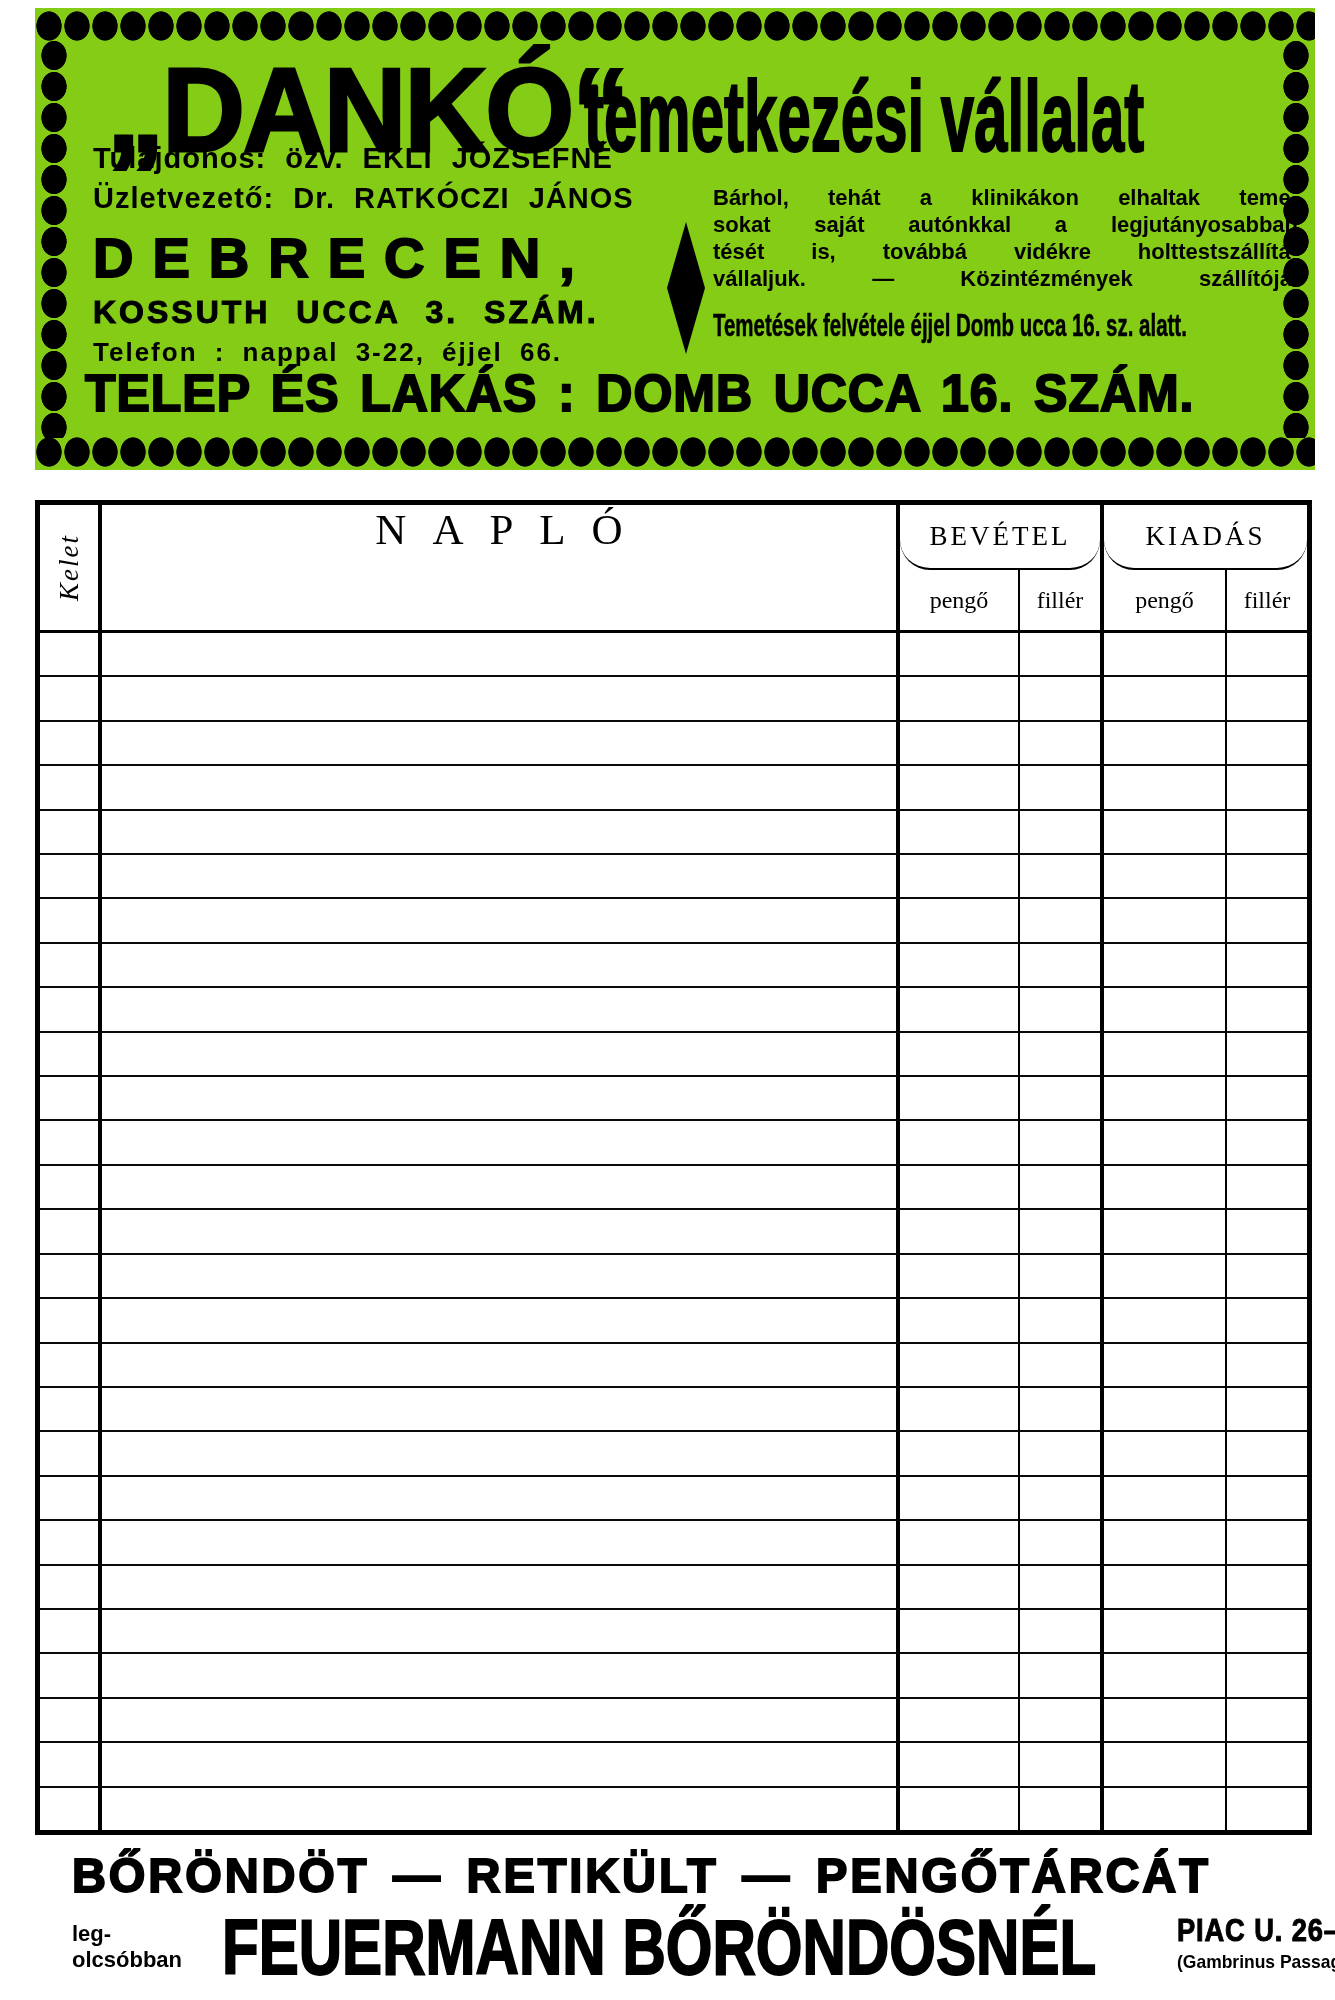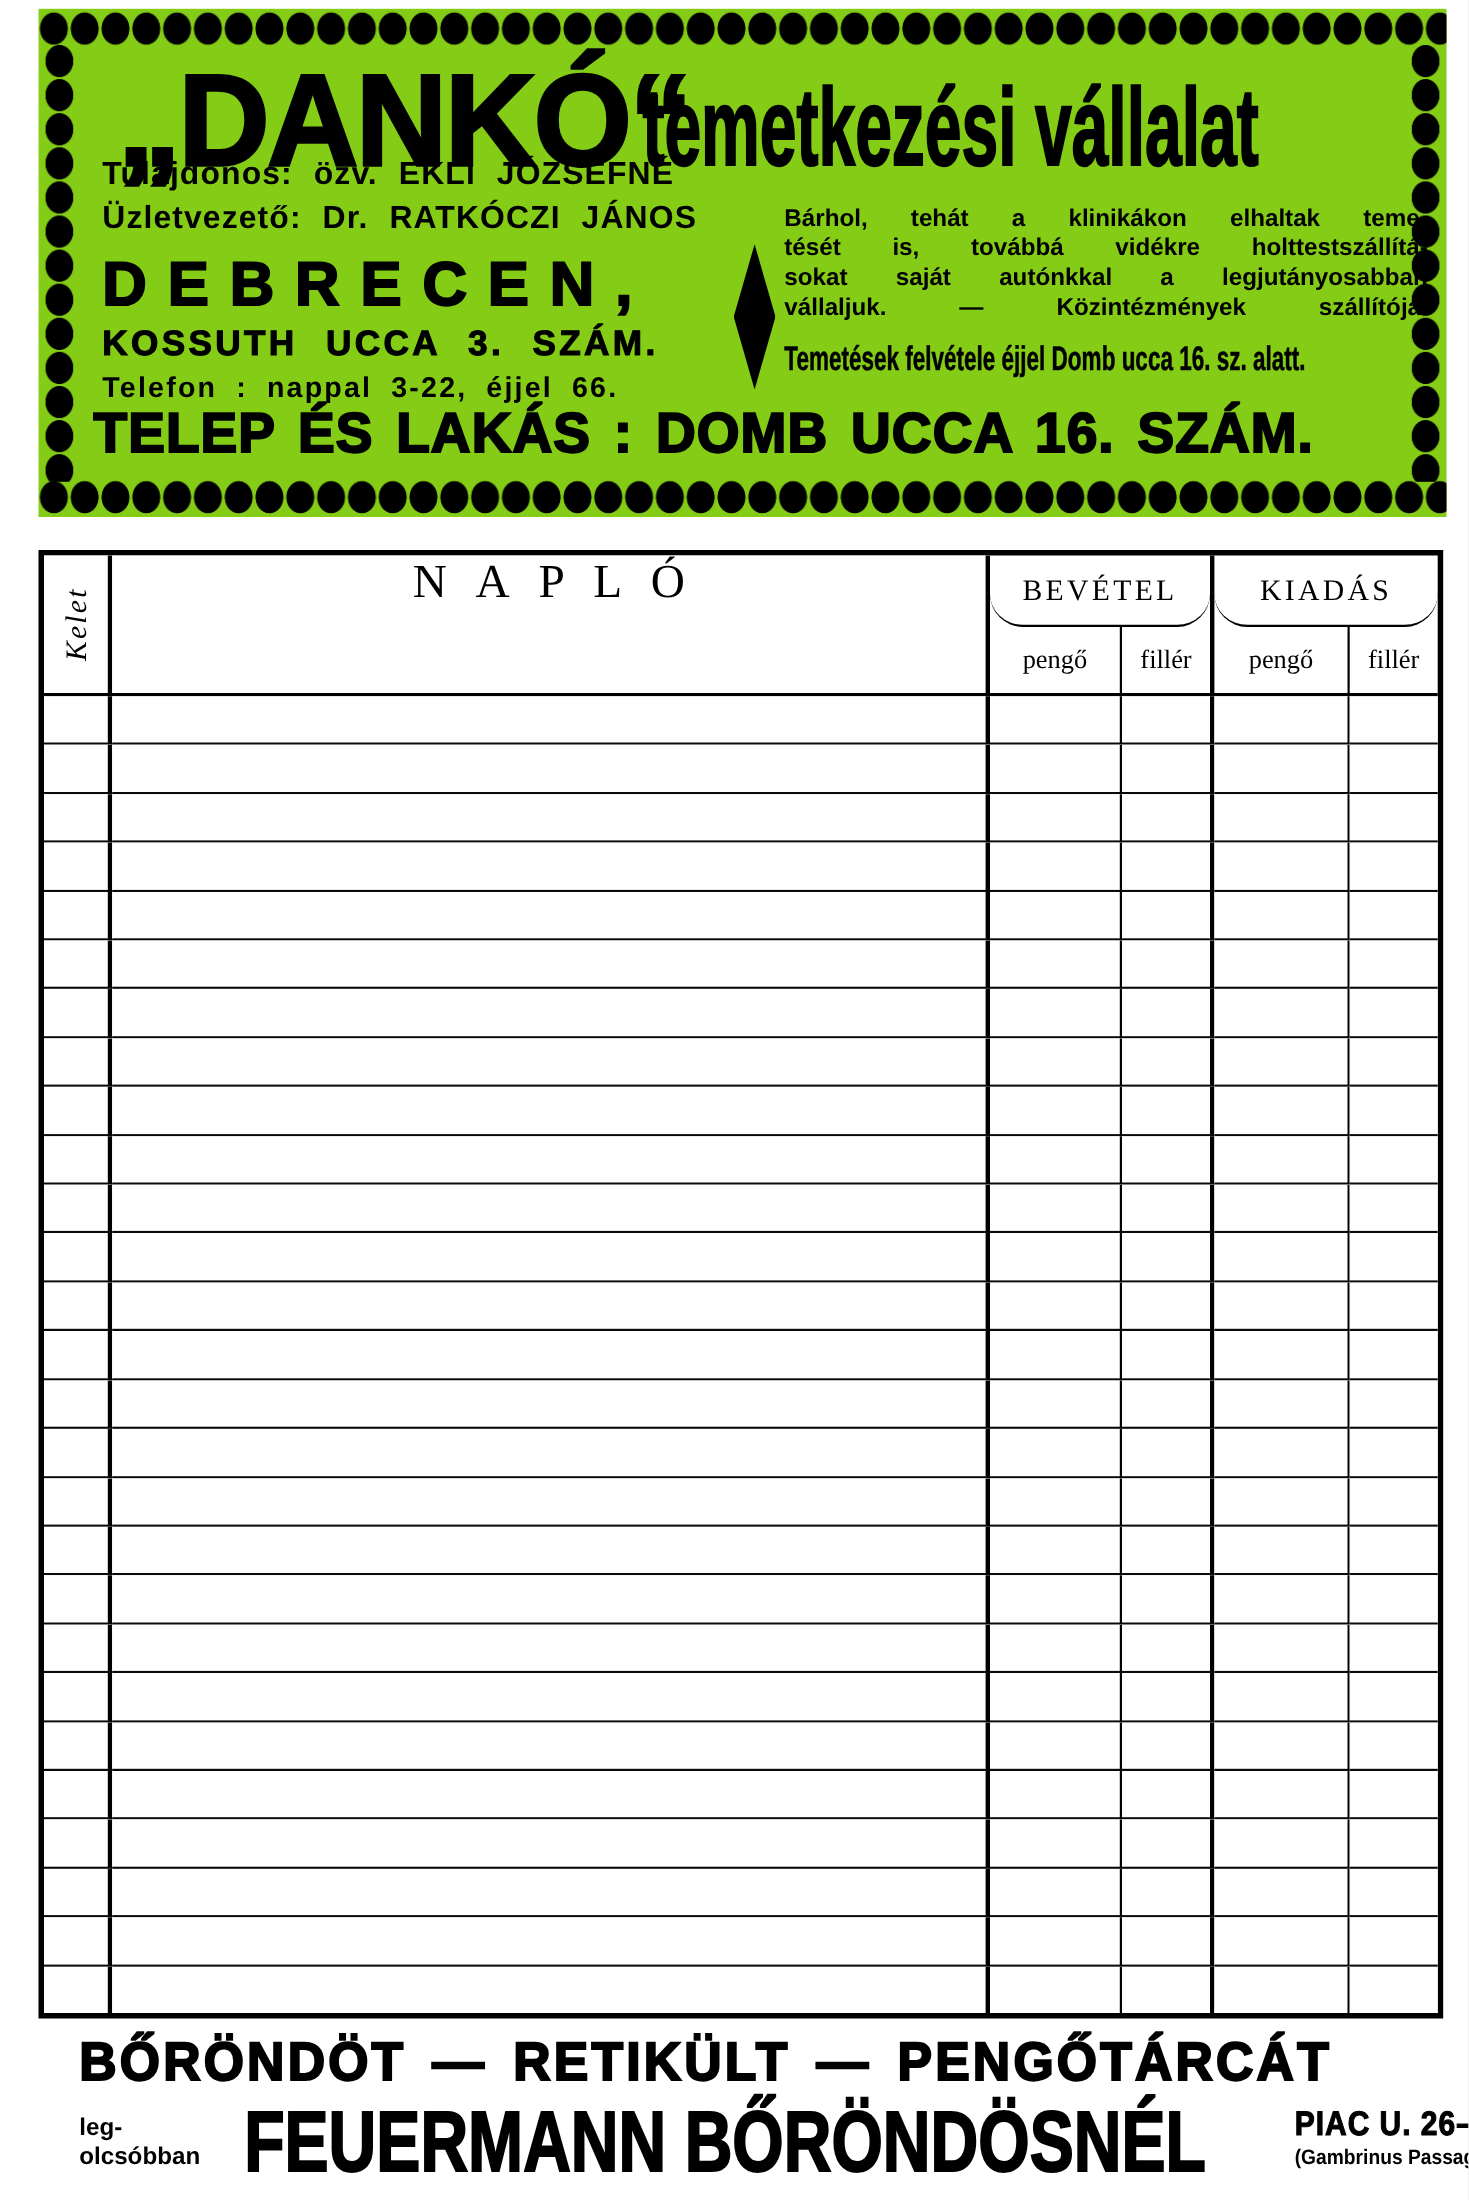--- a/index.html
+++ b/index.html
@@ -149,22 +149,22 @@
       </div>
       <div class="ad-city">DEBRECEN,</div>
       <div class="ad-street">KOSSUTH UCCA 3. SZÁM.</div>
       <div class="ad-phone">Telefon : nappal 3-22, éjjel 66.</div>
     </div>
 
     <div class="ad-diamond"></div>
 
     <div class="ad-right">
       <div class="ad-service-line">Bárhol, tehát a klinikákon elhaltak teme-</div>
+      <div class="ad-service-line">sokat saját autónkkal a legjutányosabban</div>
       <div class="ad-service-line">tését is, továbbá vidékre holttestszállítá-</div>
-      <div class="ad-service-line">sokat saját autónkkal a legjutányosabban</div>
       <div class="ad-service-line">vállaljuk. — Közintézmények szállítója.</div>
       <div class="ad-night">Temetések felvétele éjjel Domb ucca 16. sz. alatt.</div>
     </div>
 
     <div class="ad-premises">TELEP ÉS LAKÁS : DOMB UCCA 16. SZÁM.</div>
   </div>
 
   <div class="ledger">
     <div class="lhead">
       <div class="hcell hc-kelet">

